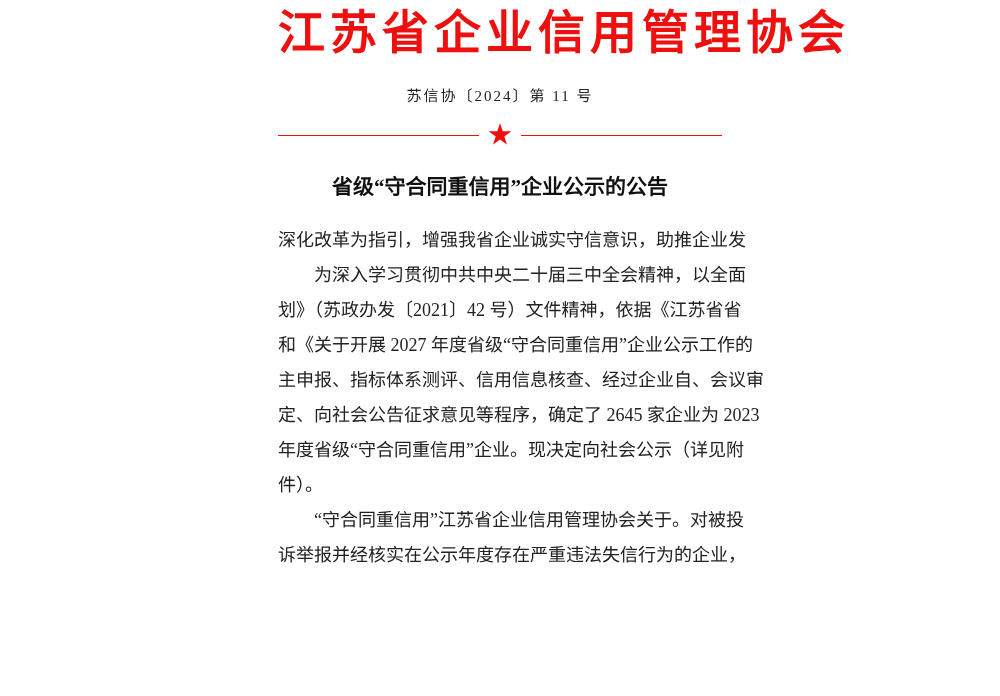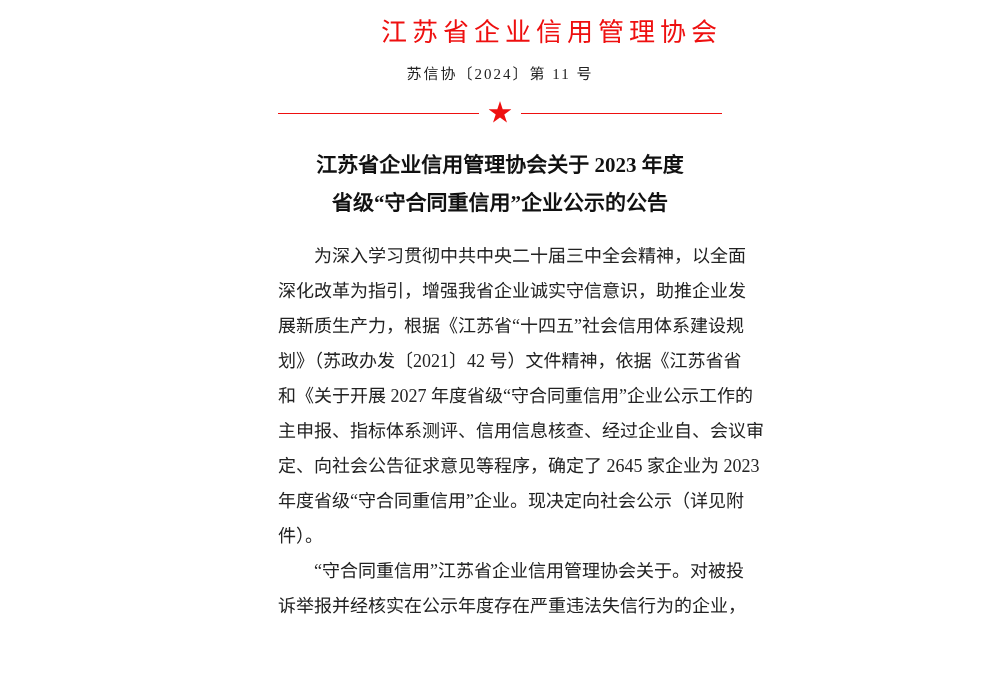--- a/index.html
+++ b/index.html
@@ -16,30 +16,30 @@
   }
   .page {
     width: 444px;
     margin: 0 auto;
     padding-top: 10px;
   }
   
   .org-title {
     margin: 0;
     color: #ee0f0f;
-    font-size: 26px;
-    font-weight: normal;
+    font-size: 47px;
+    font-weight: bold;
     letter-spacing: 5px;
     text-align: right;
     white-space: nowrap;
     line-height: 46px;
   }
   
   .doc-number {
-    margin-top: 8px;
+    margin-top: 30px;
     text-align: center;
     font-size: 15px;
     letter-spacing: 2px;
     color: #222222;
     line-height: 20px;
   }
   
   .divider {
     display: flex;
     align-items: center;
@@ -94,29 +94,27 @@
 
   <div class="doc-number">苏信协〔2024〕第 11 号</div>
 
   <div class="divider">
     <span class="rule"></span>
     <span class="star">★</span>
     <span class="rule"></span>
   </div>
 
   <div class="doc-title">
-    <div>江苏省企业信用管理协会关于 2023 年度</div>
     <div>省级“守合同重信用”企业公示的公告</div>
   </div>
 
   <div class="doc-body">
 
+    <div class="line">深化改革为指引，增强我省企业诚实守信意识，助推企业发</div>
     <div class="line indent">为深入学习贯彻中共中央二十届三中全会精神，以全面</div>
-    <div class="line">深化改革为指引，增强我省企业诚实守信意识，助推企业发</div>
-    <div class="line">展新质生产力，根据《江苏省“十四五”社会信用体系建设规</div>
     <div class="line">划》（苏政办发〔2021〕42 号）文件精神，依据《江苏省省</div>
     <div class="line">和《关于开展 2027 年度省级“守合同重信用”企业公示工作的</div>
     <div class="line">主申报、指标体系测评、信用信息核查、经过企业自、会议审</div>
     <div class="line">定、向社会公告征求意见等程序，确定了 2645 家企业为 2023</div>
     <div class="line">年度省级“守合同重信用”企业。现决定向社会公示（详见附</div>
     <div class="line para-end">件）。</div>
 
     <div class="line indent">“守合同重信用”江苏省企业信用管理协会关于。对被投</div>
     <div class="line">诉举报并经核实在公示年度存在严重违法失信行为的企业，</div>
   </div>

